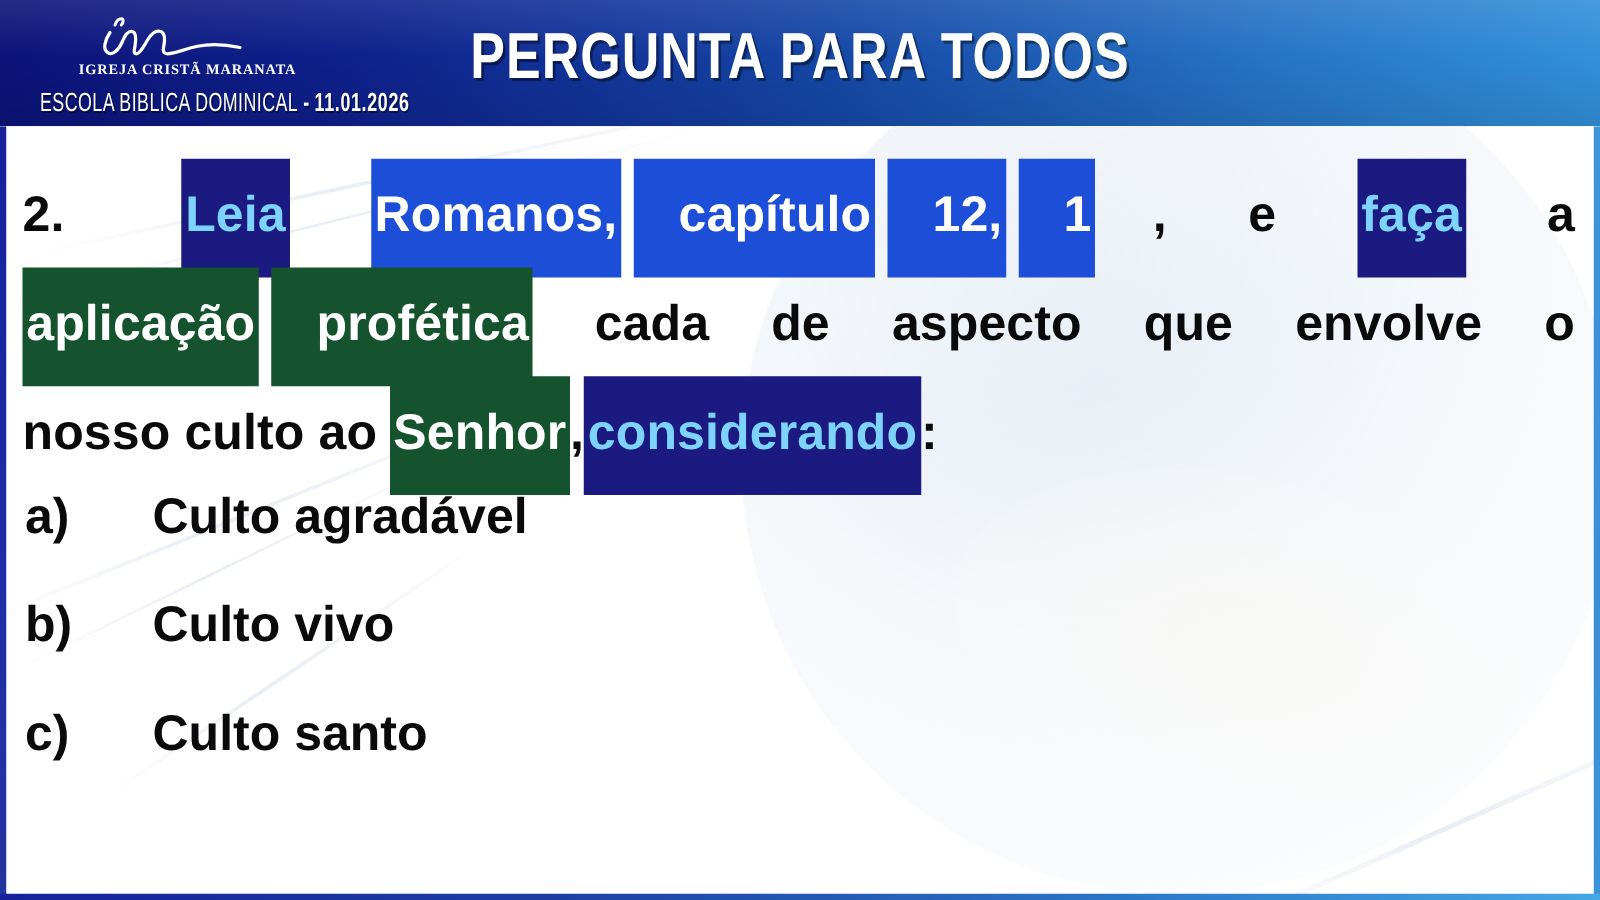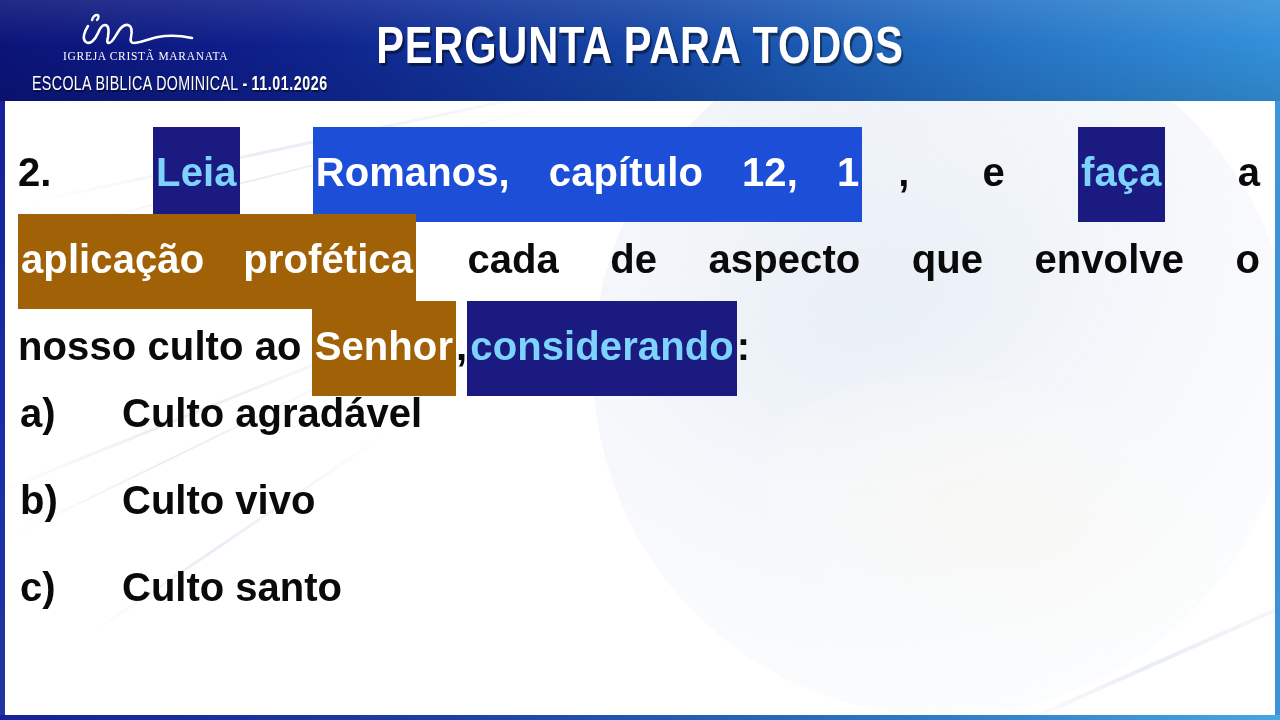--- a/index.html
+++ b/index.html
@@ -54,21 +54,21 @@
     height: 42px;
   }
   #logo-name {
     position: absolute;
     left: 33px;
     top: 40px;
     width: 170px;
     color: #ffffff;
     font-family: "Liberation Serif", serif;
     font-size: 11.5px;
-    font-weight: 400;
+    font-weight: 700;
     letter-spacing: .7px;
     white-space: nowrap;
   }
   #logo-sub {
     position: absolute;
     left: 2px;
     top: 60px;
     white-space: nowrap;
     color: #ffffff;
     font-size: 21px;
@@ -189,24 +189,24 @@
     align-items: baseline;
     white-space: nowrap;
     height: 87px;
   }
   .qline.justify { justify-content: space-between; }
 
   .tok { display: inline-block; }
   .pad { padding: 2px 3px 6px 3px; }
   .hl-navy  { background: #1a1a80; color: #7dd3fc; }
   .hl-green { background: #1d4ed8; color: #ffffff; }
-  .hl-red   { background: #a16207; color: #ffffff; }
+  .hl-red   { background: #14532d; color: #ffffff; }
 
   .group { display: inline-flex; align-items: baseline; }
-  .group .tok + .tok { margin-left: 0; padding-left: 36px; }
+  .group .tok + .tok { margin-left: 10px; padding-left: 36px; }
 
   #num { width: 62px; flex: none; }
 
   
   #options {
     position: absolute;
     left: 20px;
     top: 290px;
     width: 900px;
     font-size: 40px;

